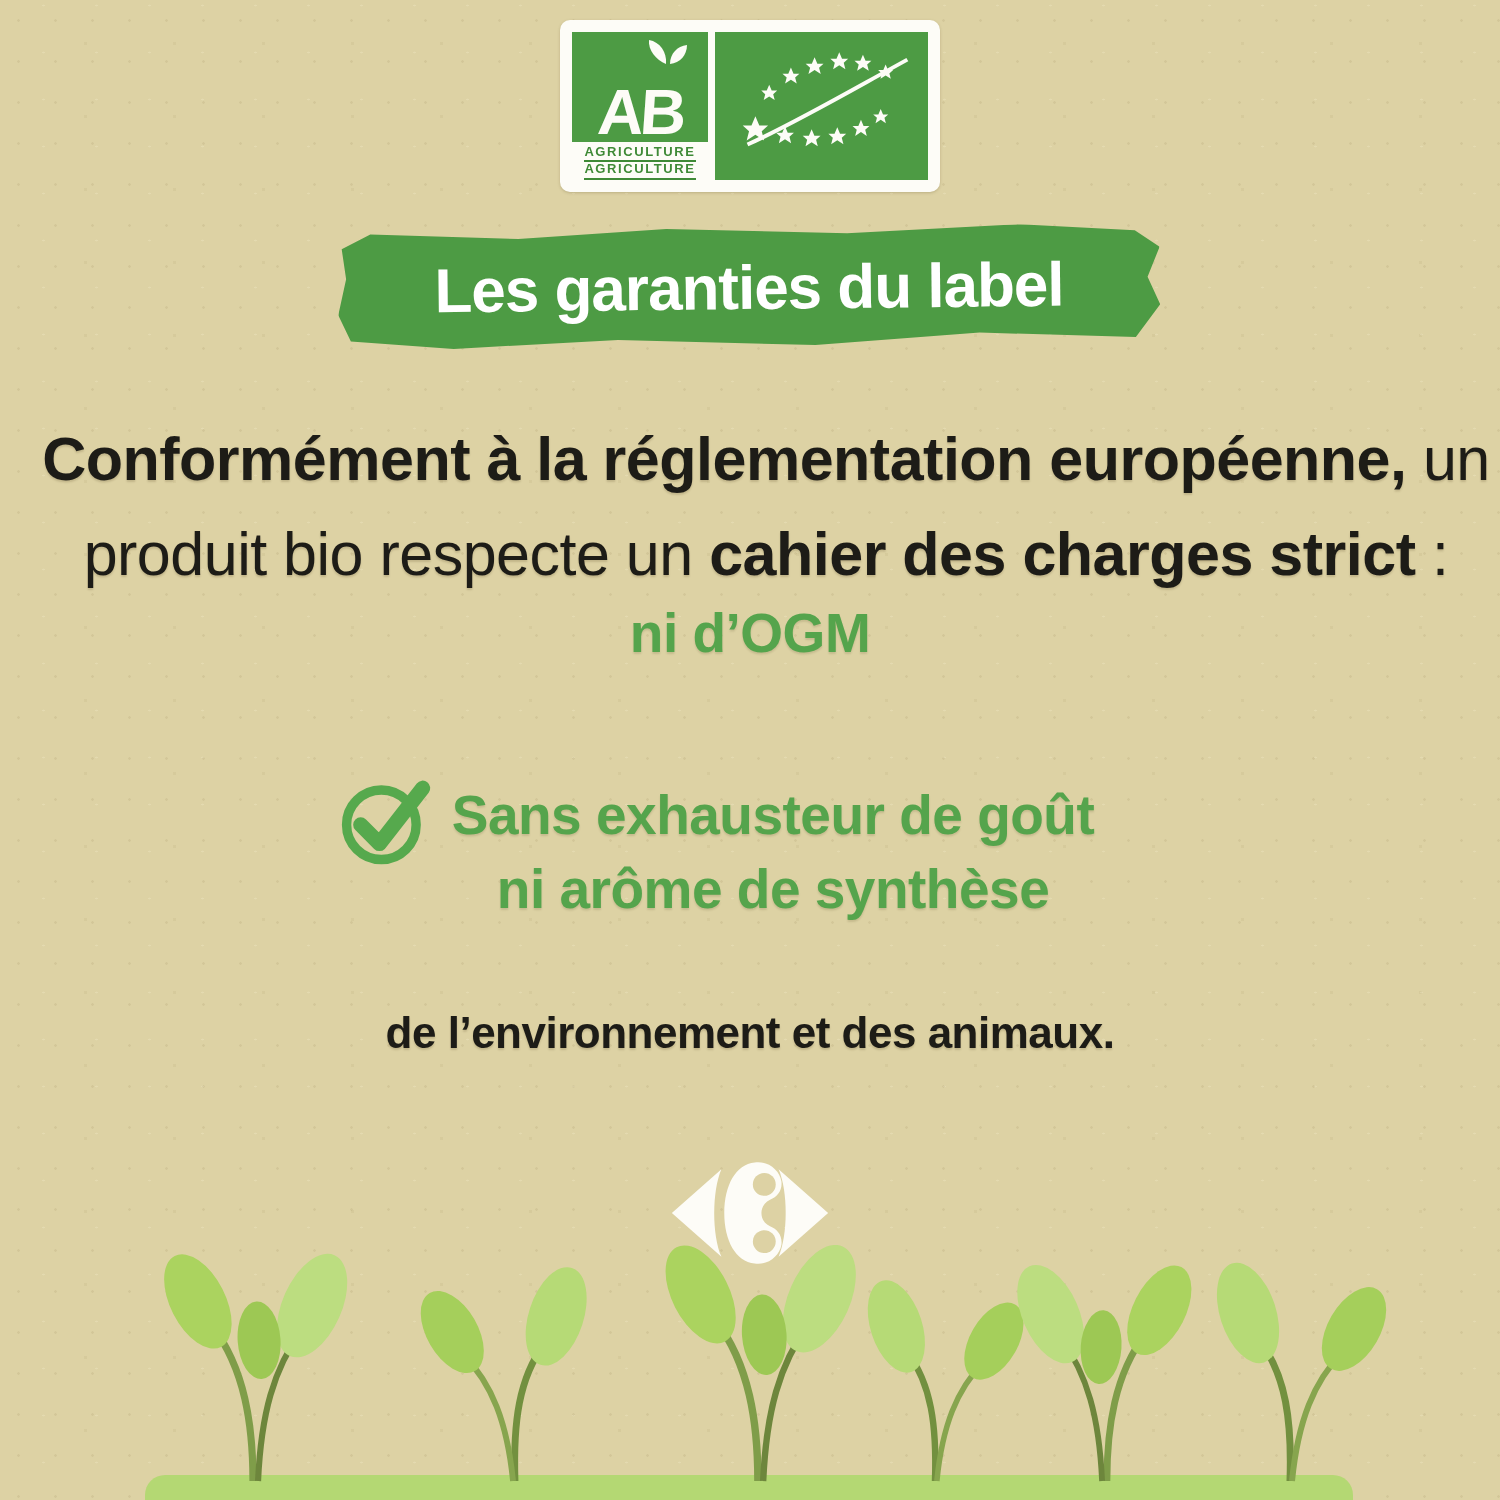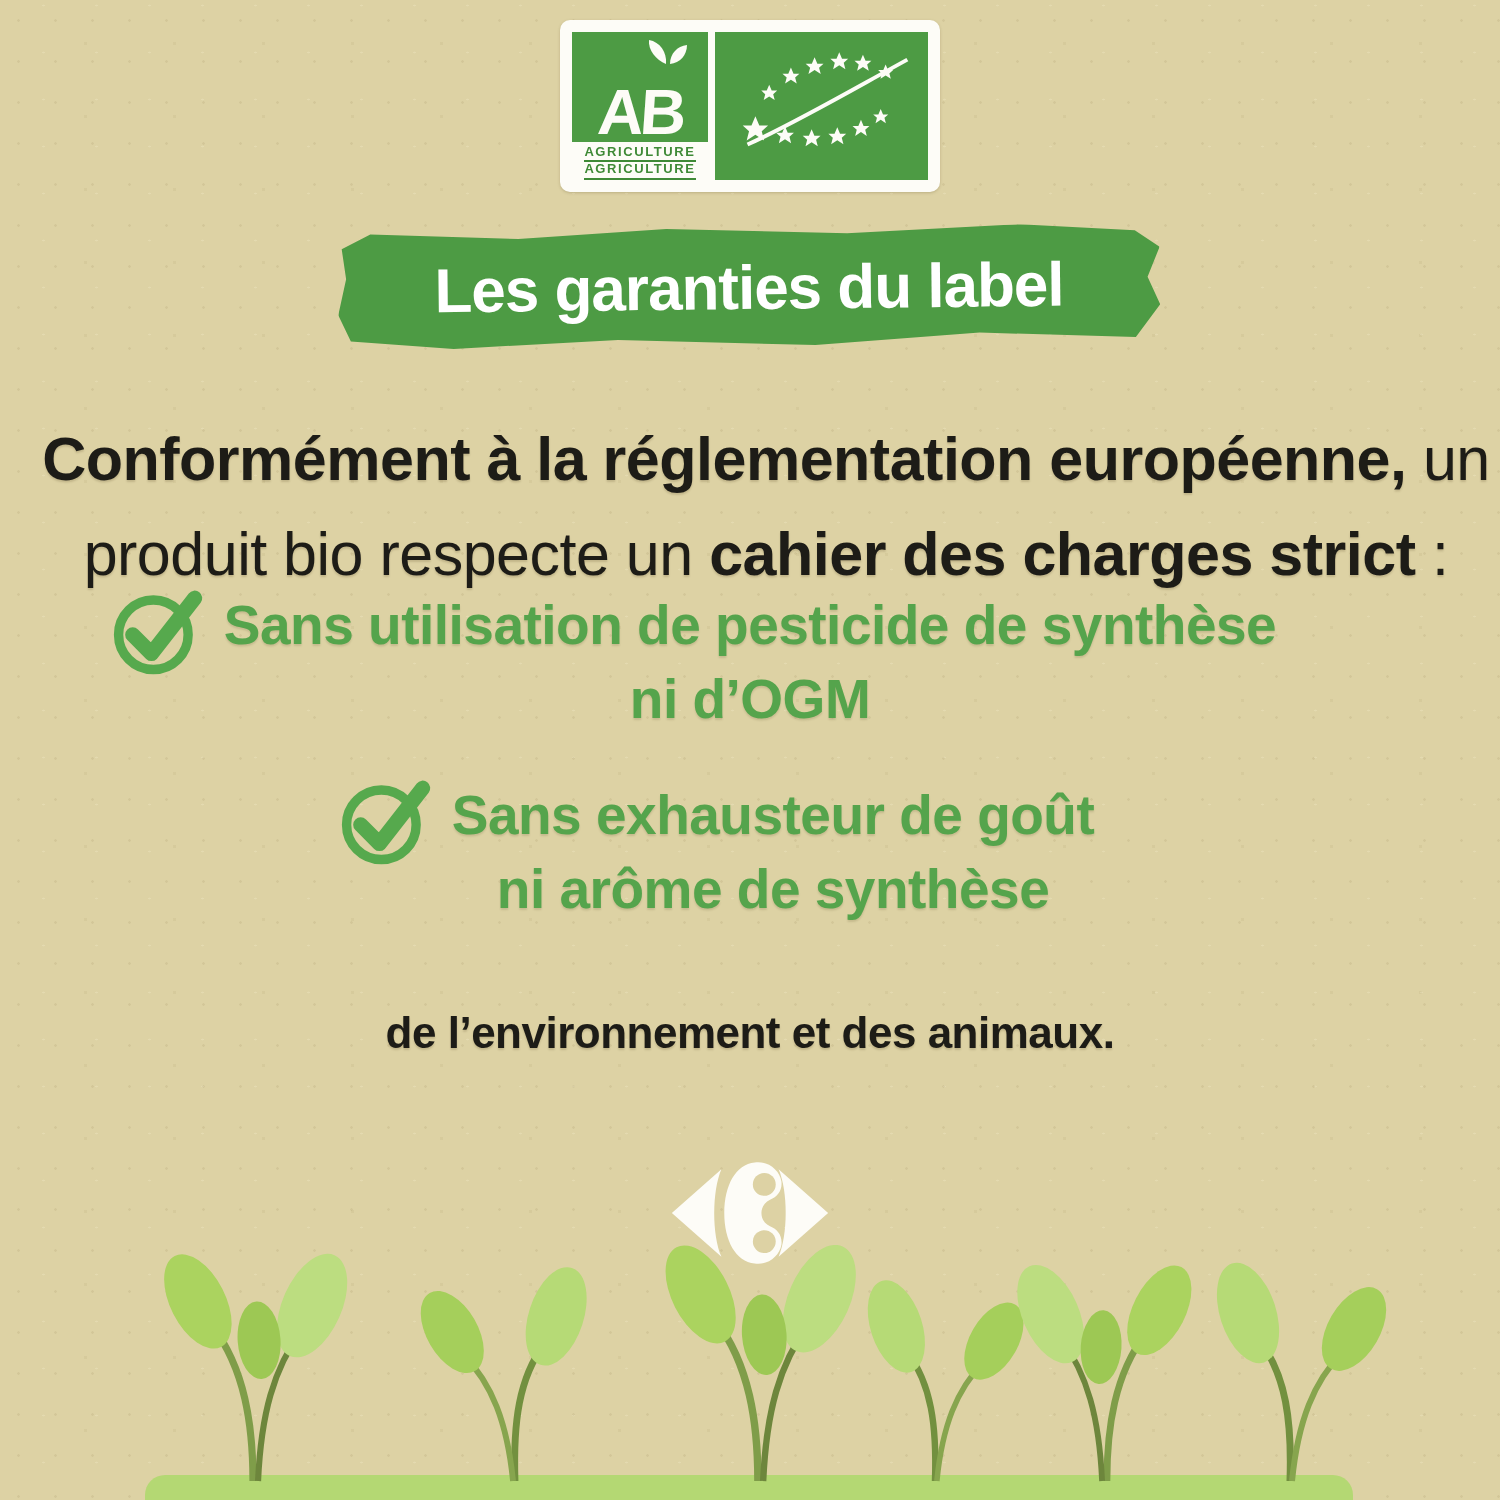--- a/index.html
+++ b/index.html
@@ -126,29 +126,20 @@
   <div class="banner">
     <span class="banner-title">Les garanties du label</span>
   </div>
 
   <div class="intro">
     <div><span class="b">Conformément à la réglementation européenne,</span><span> un</span></div>
     <div><span>produit bio respecte un </span><span class="b">cahier des charges strict</span><span> :</span></div>
   </div>
 
   <div class="guarantee g1">
-    <div class="g-line1-wrap">
-      <span class="g-line1">
-        <svg class="g-icon" viewBox="0 0 100 100">
-          <circle cx="44" cy="54" r="37" fill="none" stroke="#56a94d" stroke-width="10"></circle>
-          <path d="M22,54 L42,74 L88,15" fill="none" stroke="#56a94d" stroke-width="16" stroke-linecap="round" stroke-linejoin="round"></path>
-        </svg>
-        <span>Sans utilisation de pesticide de synthèse</span>
-      </span>
-    </div>
     <div class="g-line2">ni d’OGM</div>
   </div>
 
   <div class="guarantee g2">
     <div class="g-line1-wrap">
       <span class="g-line1">
         <svg class="g-icon" viewBox="0 0 100 100">
           <circle cx="44" cy="54" r="37" fill="none" stroke="#56a94d" stroke-width="10"></circle>
           <path d="M22,54 L42,74 L88,15" fill="none" stroke="#56a94d" stroke-width="16" stroke-linecap="round" stroke-linejoin="round"></path>
         </svg>

